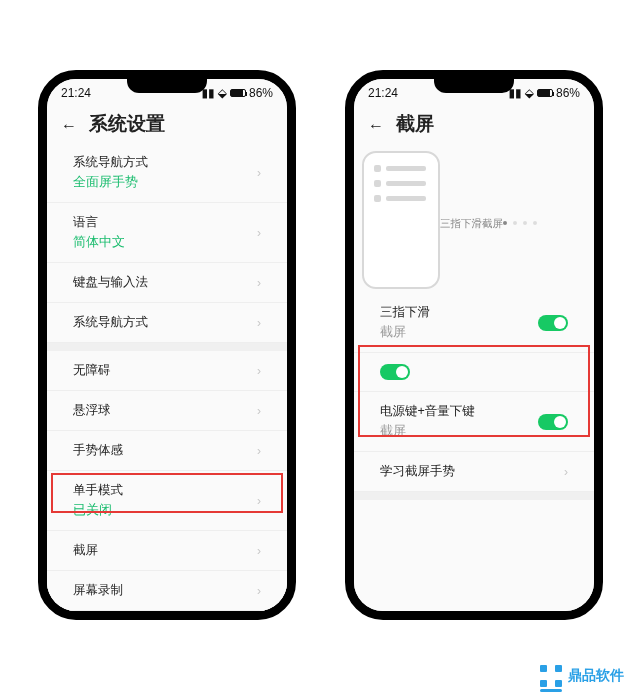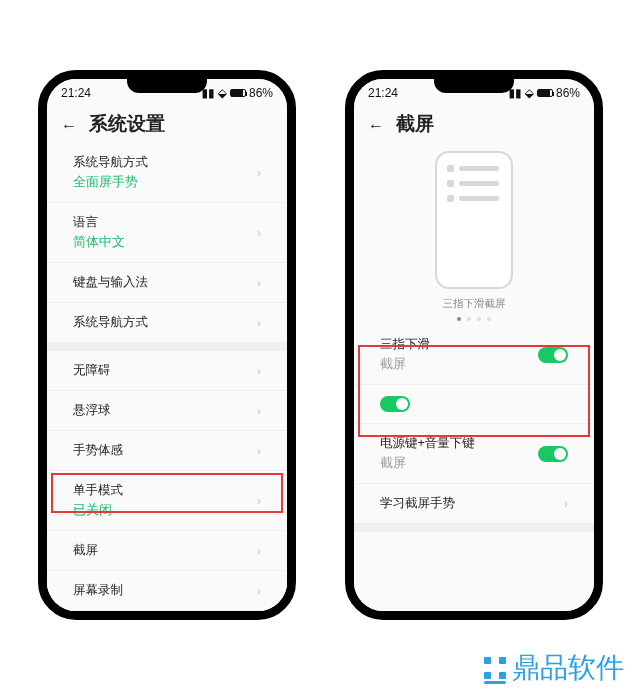--- a/index.html
+++ b/index.html
@@ -73,21 +73,21 @@
   .chevron { color: #c8c8c8; font-size: 12px; }
   .gap { height: 8px; background: #f0f0f0; }
 
   .highlight-box {
     position: absolute;
     border: 2px solid #e53935;
     pointer-events: none;
   }
 
   
-  .illus-wrap { padding: 8px 0 4px; display: flex; flex-direction: column; align-items: center; }
+  .illus-wrap { padding: 8px 0 4px; display: flex; flex-direction: row; align-items: center; margin-left: 8px; }
   .mini-phone {
     width: 78px; height: 138px; border: 2px solid #d8d8d8; border-radius: 14px;
     padding: 12px 10px; background: #fff;
   }
   .mini-line { display:flex; gap:5px; align-items:center; margin-bottom:8px; }
   .mini-dot  { width:7px; height:7px; border-radius:2px; background:#d8d8d8; }
   .mini-bar  { width:40px; height:5px; border-radius:2px; background:#d8d8d8; }
   .illus-cap { font-size: 10.5px; color:#888; margin-top:8px; }
   .dots { display:flex; gap:6px; margin-top:6px; }
   .dots span { width:4px; height:4px; border-radius:50%; background:#ddd; }
@@ -102,21 +102,21 @@
     content:""; position:absolute; right:2px; top:2px;
     width:12px; height:12px; border-radius:50%; background:#fff;
   }
   .toggle.off { background:#d6d6d6; }
   .toggle.off::after { right:auto; left:2px; }
 
   
   .watermark {
     position: absolute; right: 16px; bottom: 6px;
     display: flex; align-items: center; gap: 6px;
-    color: #2aa0e6; font-weight: 400; font-size: 28px;
+    color: #2aa0e6; font-weight: 700; font-size: 14px;
   }
   .wm-logo { position: relative; width: 22px; height: 22px; }
   .wm-logo .sq { position:absolute; width:7px; height:7px; background:#2aa0e6; border-radius:1px; }
   .wm-logo .sq.a{ left:0; top:0;} .wm-logo .sq.b{ right:0; top:0;}
   .wm-logo .sq.c{ left:0; bottom:0;} .wm-logo .sq.d{ right:0; bottom:0;}
   .wm-logo .bar{ position:absolute; left:0; right:0; bottom:-5px; height:3px; background:#2aa0e6; border-radius:2px;}
 </style>
 </head>
 <body>
 

